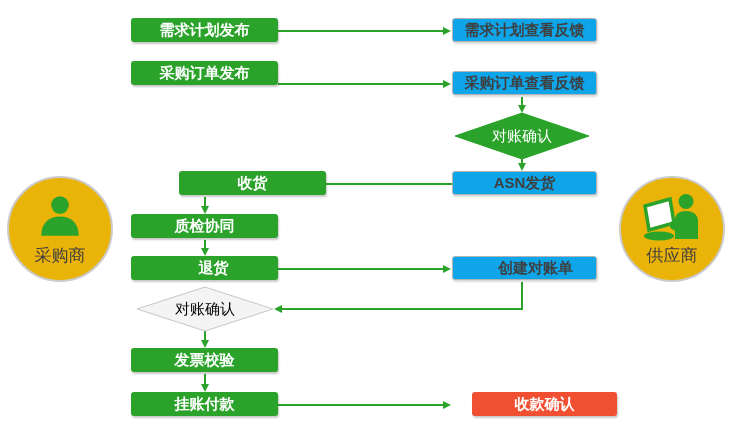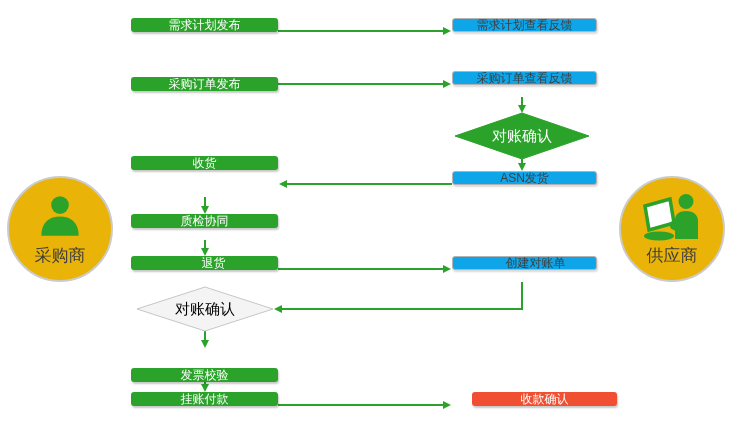--- a/index.html
+++ b/index.html
@@ -2,23 +2,23 @@
 <html><head>
 <meta charset="utf-8">
 <style>
   html,body { margin:0; padding:0; background:#ffffff; }
   .canvas {
     position:relative; width:731px; height:436px; background:#ffffff;
     font-family:"Liberation Sans","DejaVu Sans",sans-serif; overflow:hidden;
   }
   .connectors { position:absolute; left:0; top:0; width:731px; height:436px; pointer-events:none; }
   .node {
-    position:absolute; height:14px; box-sizing:border-box;
+    position:absolute; height:24px; box-sizing:border-box;
     display:flex; align-items:center; justify-content:center;
-    font-size:12px; border-radius:3px; white-space:nowrap;
+    font-size:15px; border-radius:3px; white-space:nowrap;font-weight:bold;
   }
   .node.green { background:#2ba32b; color:#ffffff; box-shadow:1px 2px 2px rgba(0,0,0,0.22); }
   .node.white { background:#0ea5e9; border:1px solid #b3b3b3; color:#3f3f3f; box-shadow:1px 2px 2px rgba(0,0,0,0.15); }
   .node.red   { background:#f04f32; color:#ffffff; box-shadow:1px 2px 2px rgba(0,0,0,0.22); }
   .leftcol  { left:131px; width:147px; }
   .rightcol { left:452px; width:145px; }
   .diamond-label {
     position:absolute; display:flex; align-items:center; justify-content:center;
     font-size:15px; white-space:nowrap;
   }
@@ -82,25 +82,25 @@
         <ellipse cx="36" cy="88" rx="30" ry="9"></ellipse>
         <circle cx="90" cy="19" r="15"></circle>
         <path d="M68,94 L68,56 C68,44 77,38 90,38 C105,38 114,46 114,58 L114,94 Z"></path>
         <path d="M70,54 C58,57 54,68 61,74 L78,82 L82,62 Z"></path>
       </g>
     </svg>
     <div class="actor-label">供应商</div>
   </div>
 
   <div class="node green leftcol" style="top:18px;">需求计划发布</div>
-  <div class="node green leftcol" style="top:77px;">采购订单发布</div>
-  <div class="node green leftcol" style="top:156px;">收货</div>
+  <div class="node green leftcol" style="top:61px;">采购订单发布</div>
+  <div class="node green leftcol" style="top:171px;margin-left:48px;">收货</div>
   <div class="node green leftcol" style="top:214px;">质检协同</div>
   <div class="node green leftcol" style="top:256px;padding-left:18px;">退货</div>
-  <div class="node green leftcol" style="top:368px;text-align:center;">发票校验</div>
+  <div class="node green leftcol" style="top:348px;text-align:center;">发票校验</div>
   <div class="node green leftcol" style="top:392px;">挂账付款</div>
 
   <div class="node white rightcol" style="top:18px;">需求计划查看反馈</div>
   <div class="node white rightcol" style="top:71px;">采购订单查看反馈</div>
   <div class="node white rightcol" style="top:171px;">ASN发货</div>
   <div class="node white rightcol" style="top:256px;padding-left:22px;">创建对账单</div>
   <div class="node red rightcol" style="top:392px;margin-left:20px;">收款确认</div>
 
   <div class="diamond-label on-green" style="left:455px; top:123px; width:134px; height:26px;">对账确认</div>
   <div class="diamond-label on-white" style="left:137px; top:296px; width:136px; height:26px;">对账确认</div>

